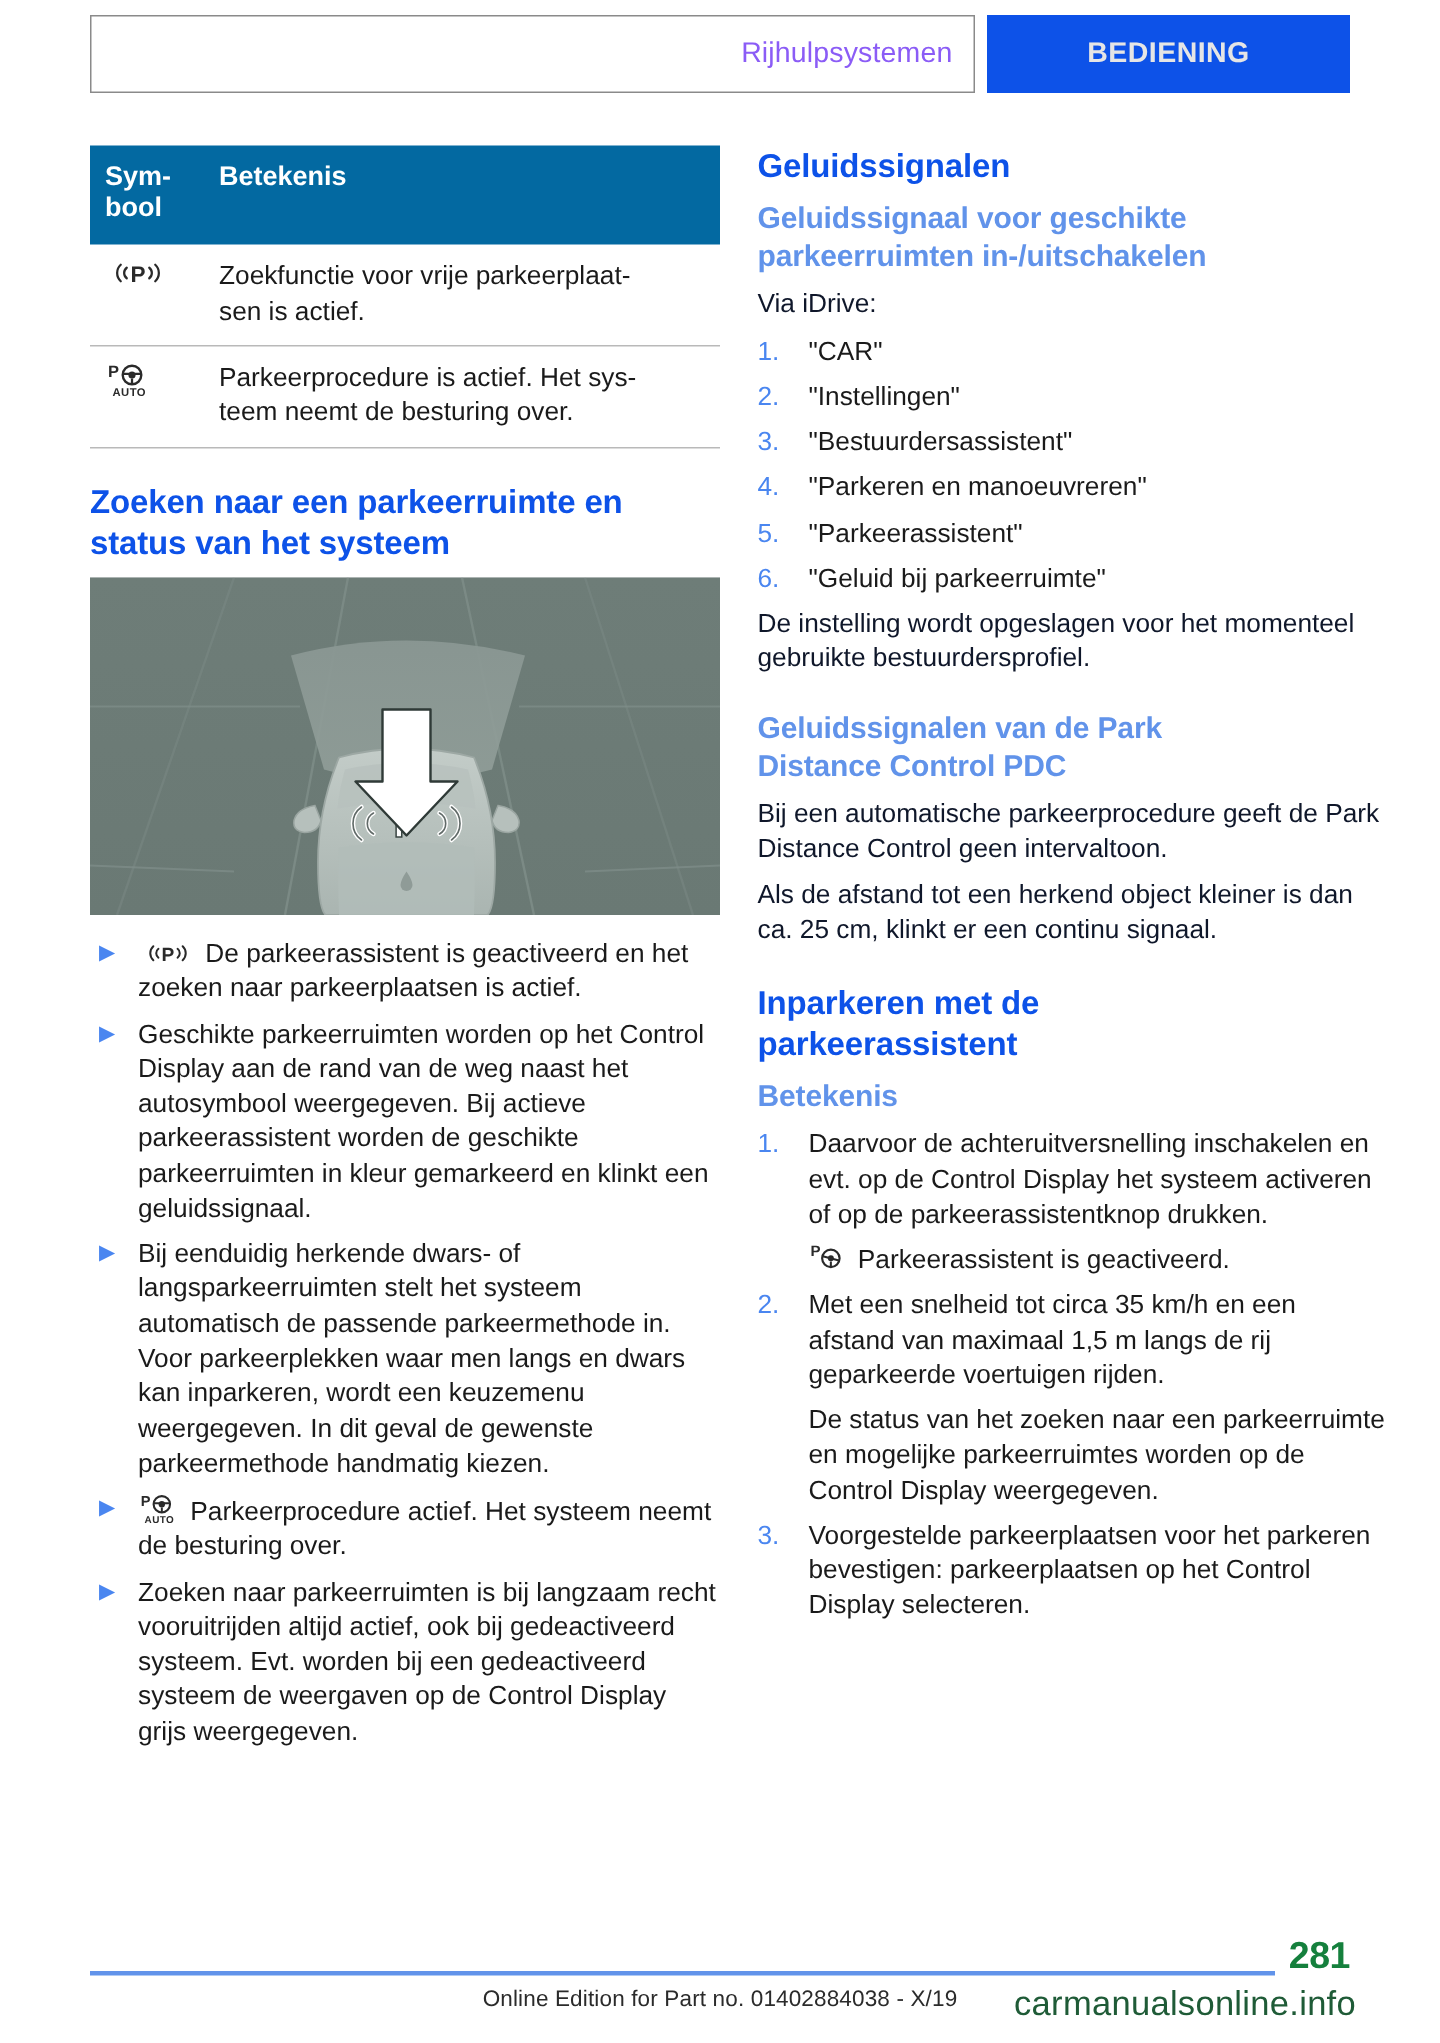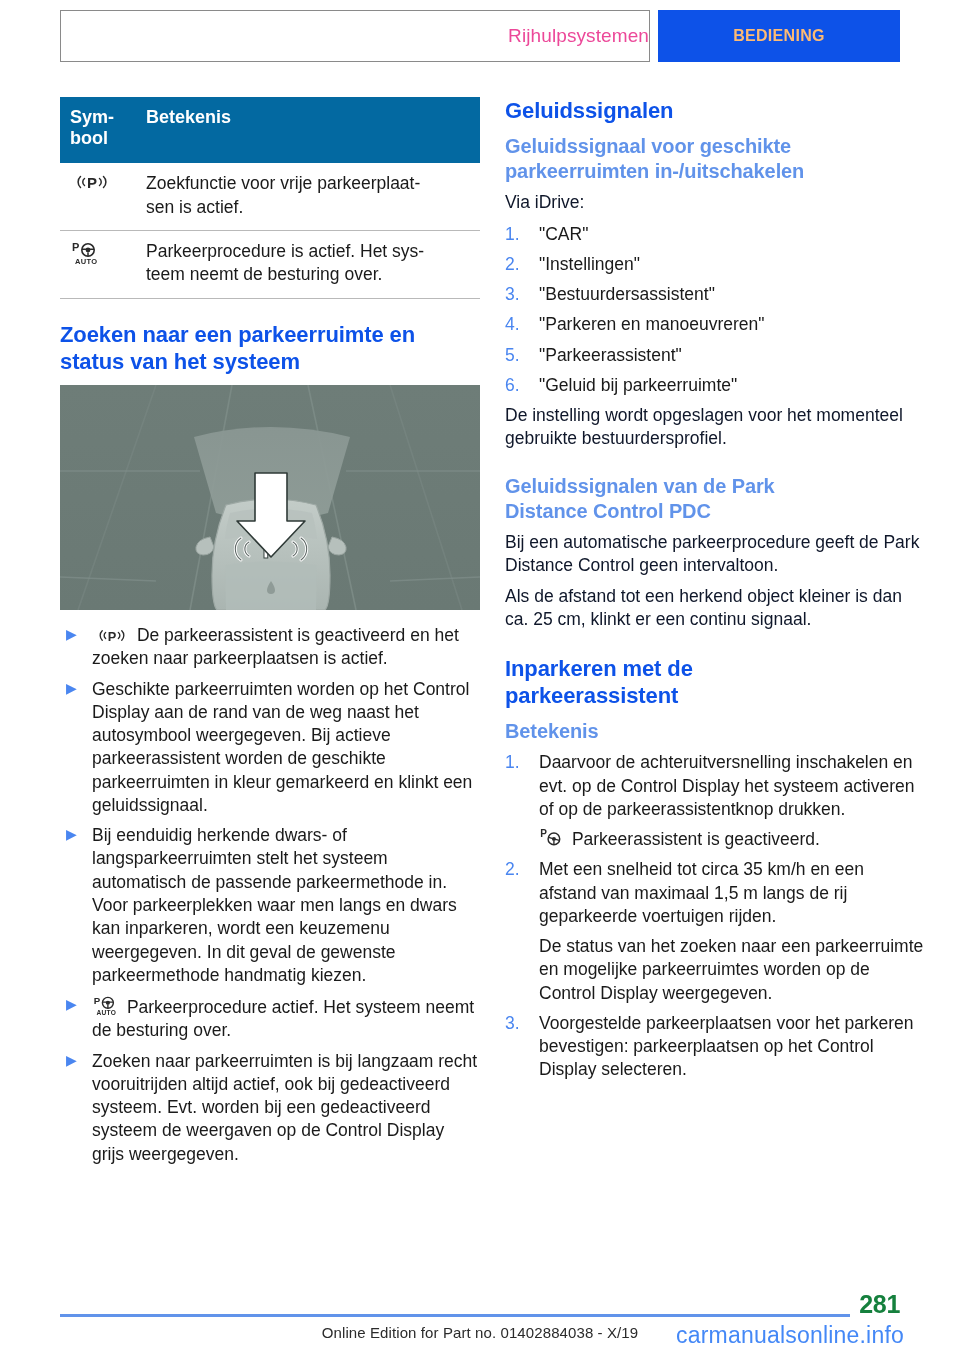--- a/index.html
+++ b/index.html
@@ -12,31 +12,32 @@
   }
   .page { position: relative; width: 960px; height: 1362px; }
 
   
   .header { position: absolute; top: 10px; left: 60px; width: 840px; height: 52px; display: flex; }
   .header-chapter {
     flex: 0 0 590px;
     border: 1px solid #8a8a8a;
     background: #fff;
     display: flex; align-items: center; justify-content: flex-end;
+    padding-right: 14px;
     font-size: 19px;
-    color: #ec4899;
+    color: #8b5cf6;
     letter-spacing: .1px;
   }
   .header-section {
     flex: 1 1 auto;
     margin-left: 8px;
     background: #0d52e8;
-    color: #fdba74;
+    color: #e5e5e5;
     display: flex; align-items: center; justify-content: center;
-    font-size: 16px;
+    font-size: 19px;
     font-weight: bold;
     letter-spacing: .3px;
   }
 
   
   .col { position: absolute; top: 97px; width: 420px; }
   .col-left  { left: 60px; }
   .col-right { left: 505px; }
 
   
@@ -154,21 +155,21 @@
     letter-spacing: -.3px;
   }
   .edition {
     position: absolute; left: 0; right: 0; top: 42px;
     text-align: center;
     font-size: 15px; color: #2b2b2b;
     letter-spacing: .1px;
   }
   .watermark {
     position: absolute; right: -4px; top: 40px;
-    font-size: 23px; color: #3b82f6;
+    font-size: 23px; color: #14532d;
     letter-spacing: .2px;
     opacity: .95;
   }
 </style>
 </head>
 <body>
 
 <div class="page">
 
   <div class="header">

